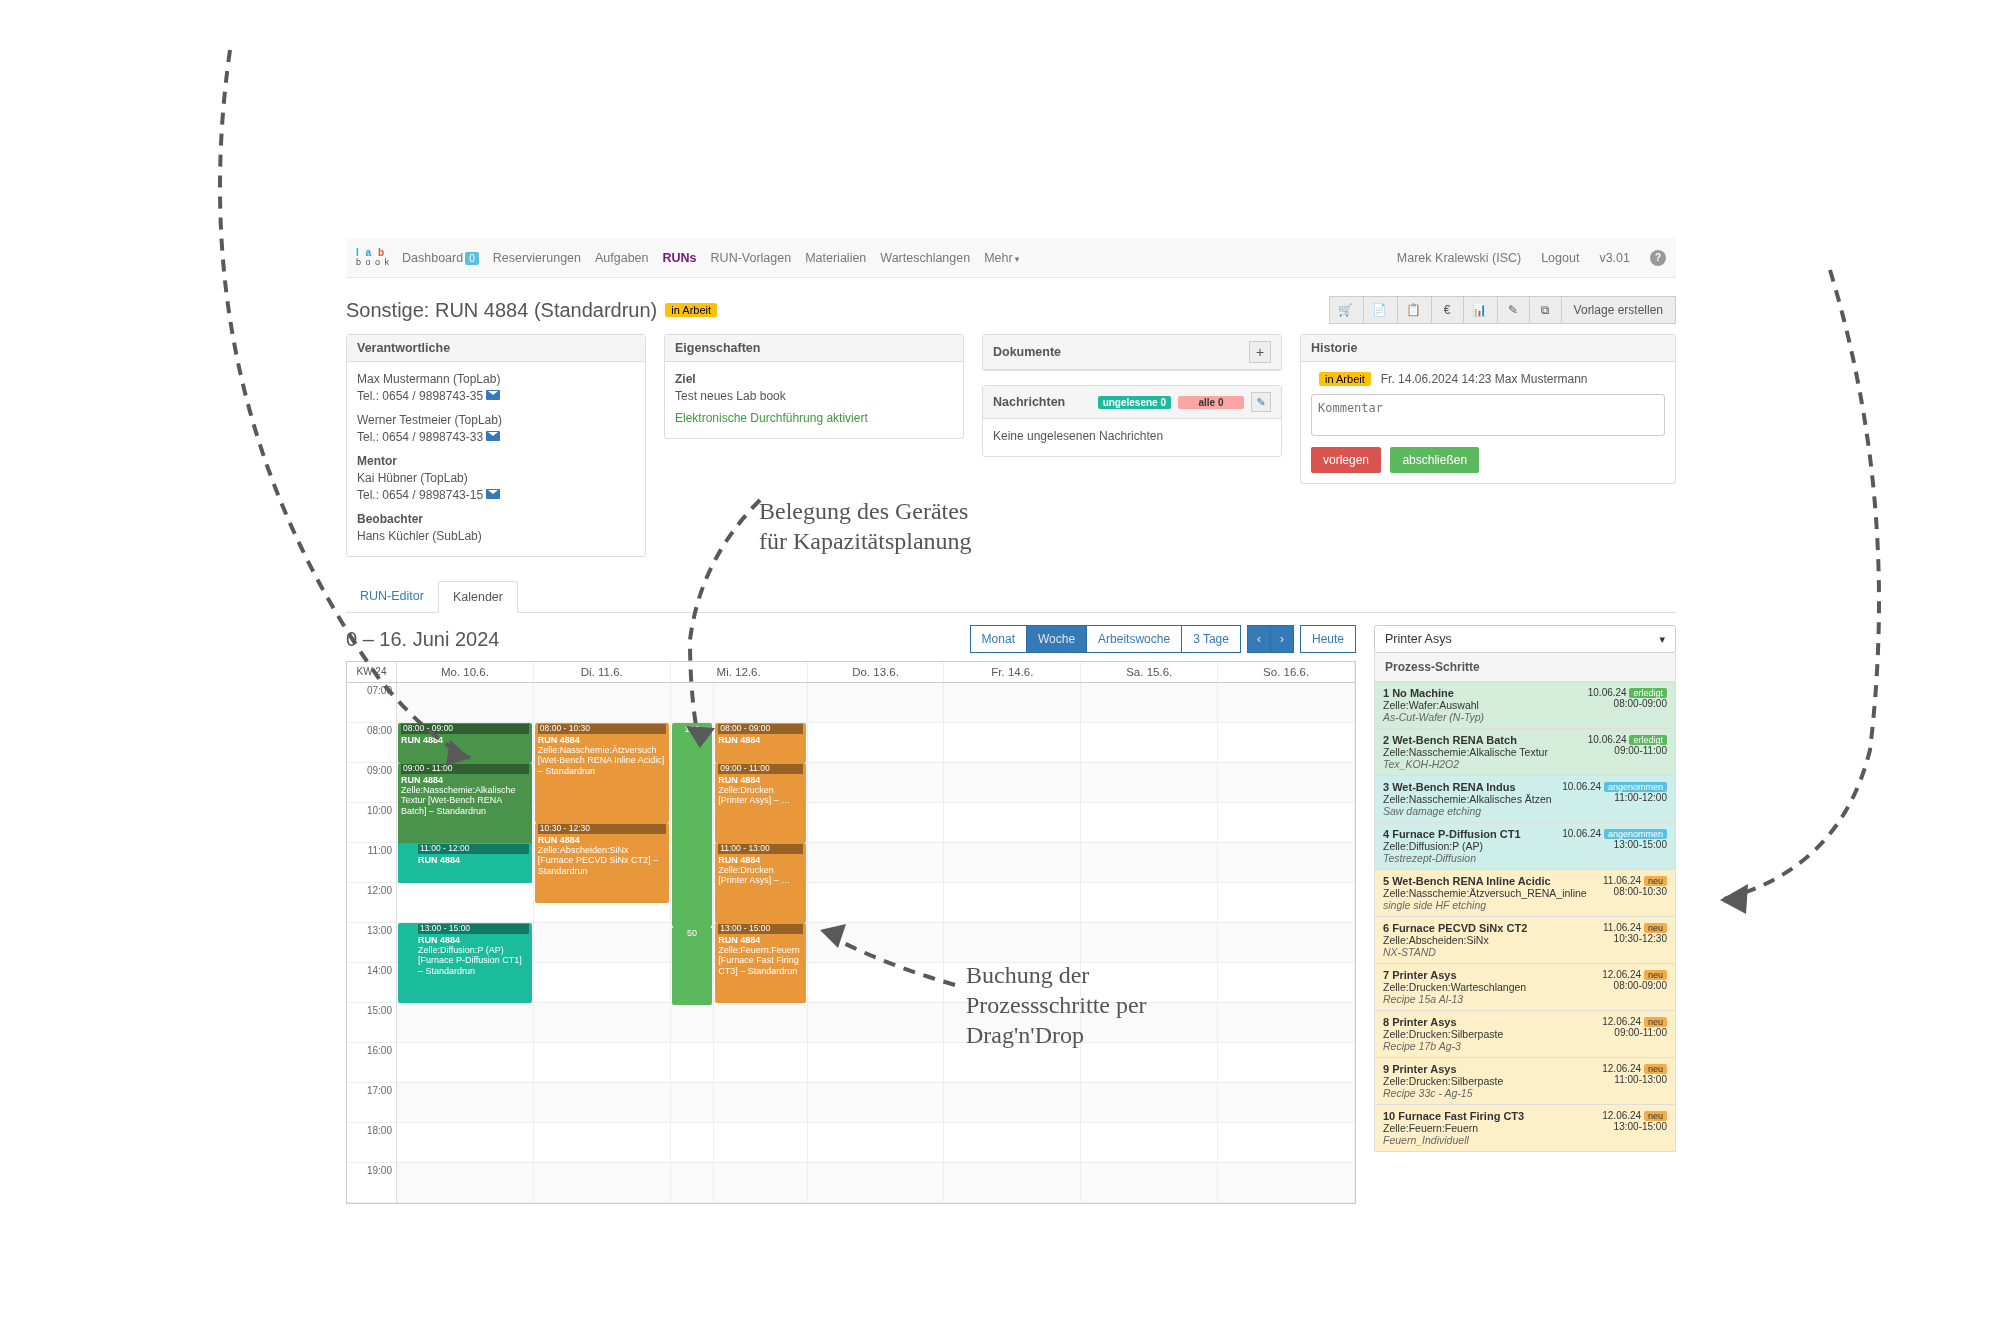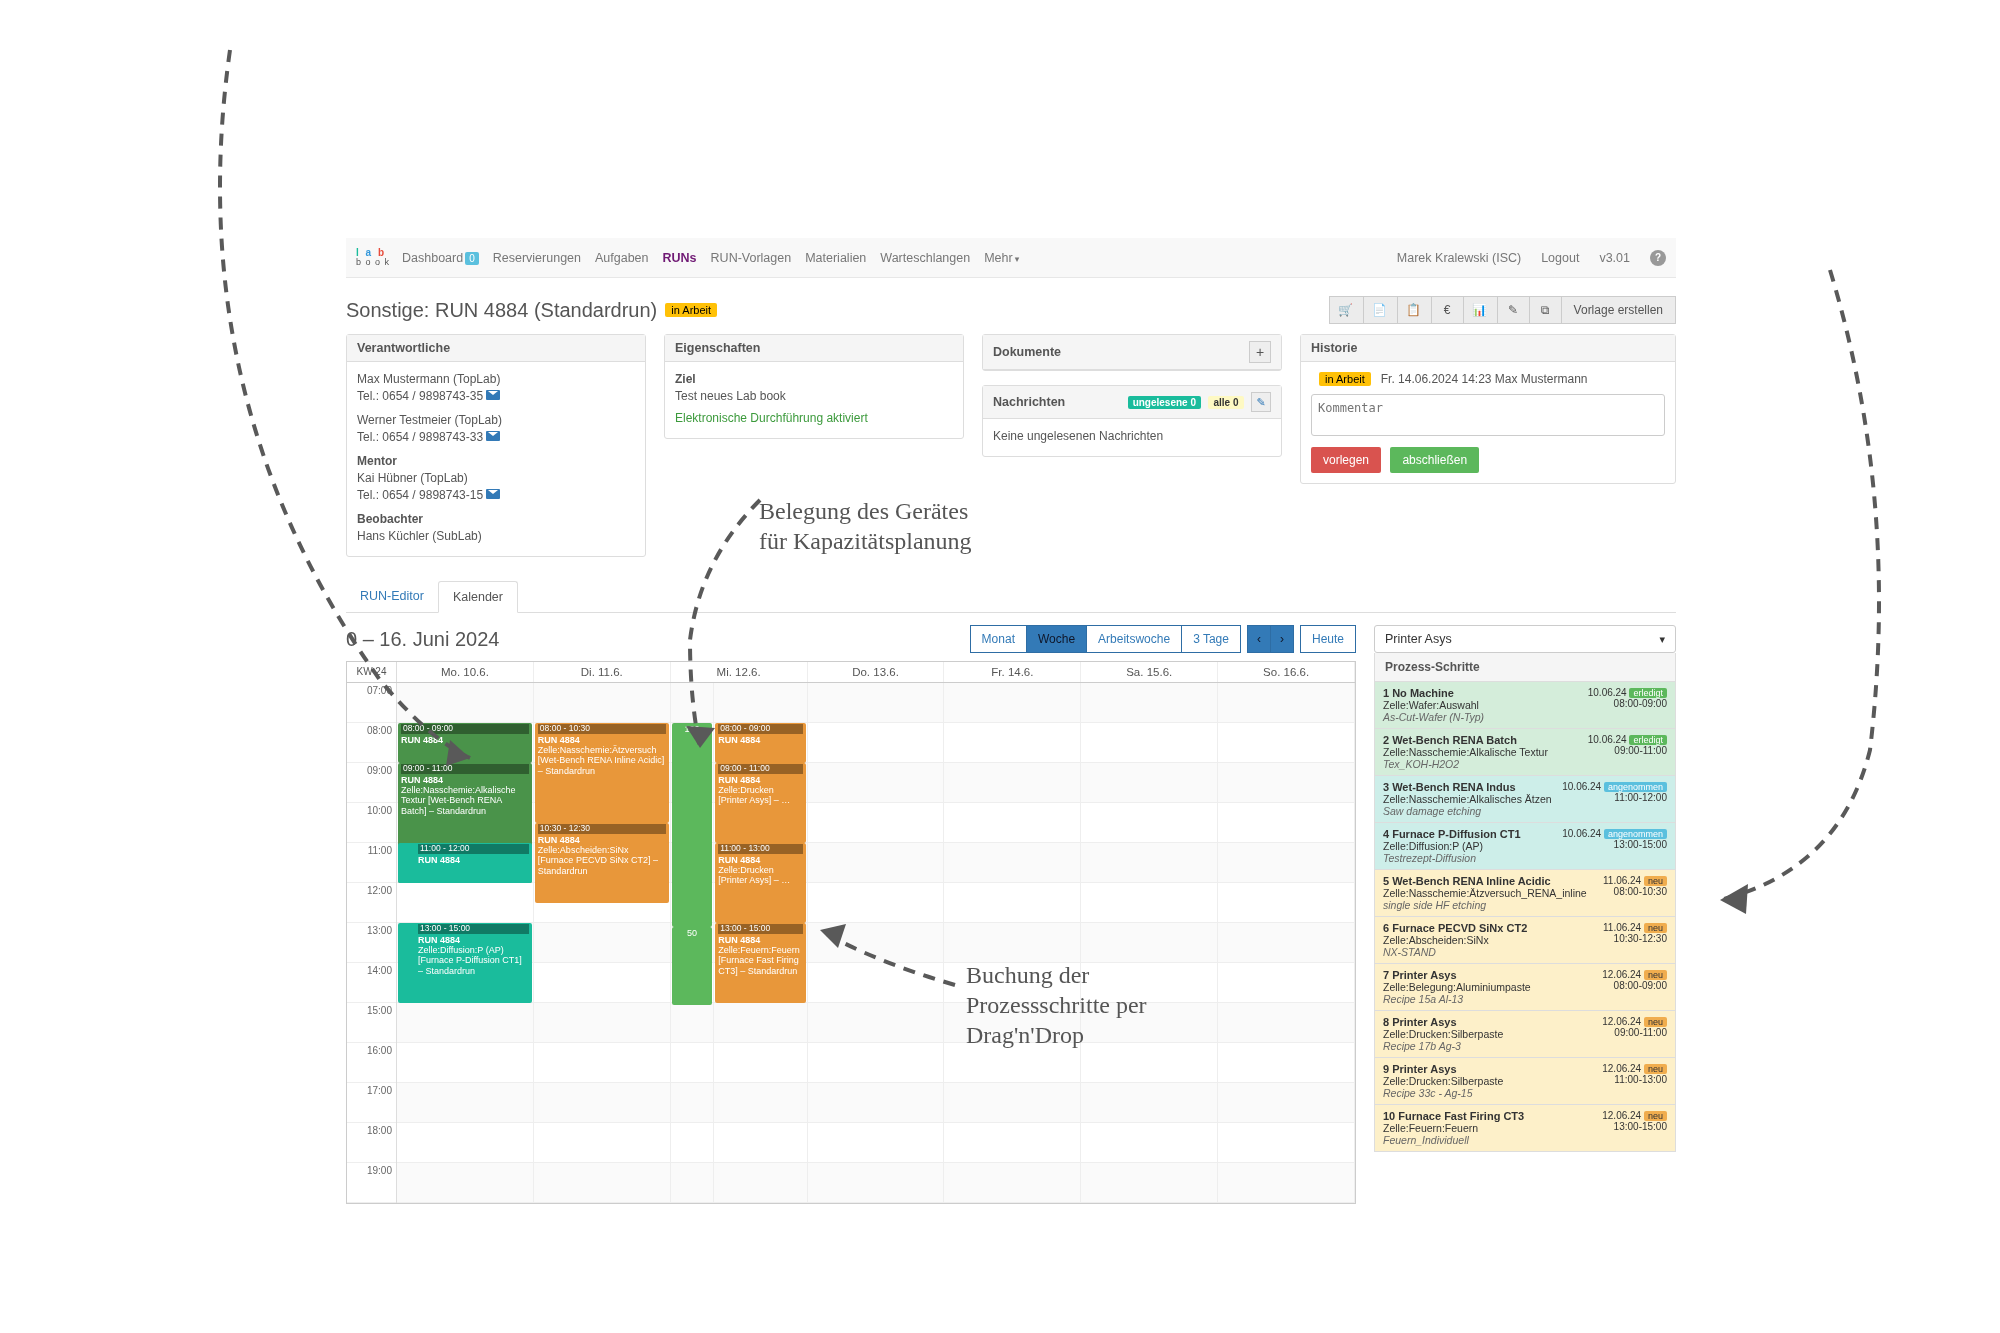--- a/index.html
+++ b/index.html
@@ -34,38 +34,38 @@
   .panel { border:1px solid #ddd; border-radius:3px; margin-bottom:14px; }
   .panel-h { background:#f5f5f5; border-bottom:1px solid #ddd; padding:6px 10px; font-size:12.5px; font-weight:600; color:#555; display:flex; align-items:center;}
   .panel-b { padding:10px; font-size:12px; color:#555;}
   .panel-b p { margin-bottom:3px; }
   .subhead { font-weight:600; margin-top:10px; }
   .mail-ic { display:inline-block; width:14px; height:10px; background:#337ab7; position:relative; border-radius:1px;}
   .mail-ic:before{content:"";position:absolute;left:2px;top:1px;width:0;height:0;border-left:5px solid transparent;border-right:5px solid transparent;border-top:4px solid #fff;}
   .green-text{color:#3c9a3c;font-weight:500;}
   .plus-btn{margin-left:auto;border:1px solid #ccc;background:#eee;width:22px;height:22px;font-size:14px;line-height:1;color:#555;cursor:pointer;}
   .badge-teal{background:#1abc9c;color:#fff;font-size:10px;padding:1px 5px;border-radius:2px;margin-left:4px;}
-  .badge-yel{background:#fef9c3;color:#333;font-size:10px;padding:1px 5px;border-radius:2px;margin-left:4px;}
+  .badge-yel{background:#fca5a5;color:#333;font-size:10px;padding:1px 20px;border-radius:2px;margin-left:4px;}
   .sq-btn{border:1px solid #ccc;background:#eee;width:20px;height:20px;margin-left:4px;color:#337ab7;cursor:pointer;font-size:11px;}
   .hist-row{display:flex;gap:10px;align-items:center;margin-bottom:8px;font-size:12px;}
   .comment-box{width:100%;border:1px solid #ccc;border-radius:3px;padding:6px;font-size:12px;color:#999;background:#fff;resize:none;height:42px;}
   .btn-red{background:#d9534f;color:#fff;border:none;padding:6px 12px;font-size:12px;border-radius:2px;cursor:pointer;}
   .btn-green{background:#5cb85c;color:#fff;border:none;padding:6px 12px;font-size:12px;border-radius:2px;cursor:pointer;margin-left:6px;}
   
   .tabs { border-bottom:1px solid #ddd; margin-top:10px; display:flex;}
   .tab { padding:8px 14px; font-size:12.5px; color:#337ab7; cursor:pointer; }
   .tab.active { border:1px solid #ddd; border-bottom:1px solid #fff; border-radius:3px 3px 0 0; color:#555; background:#fff; margin-bottom:-1px;}
   
   .cal-area { display:flex; gap:18px; margin-top:12px;}
   .cal-main { flex:1;}
   .cal-side { width: 302px; }
   .cal-top { display:flex; align-items:center; margin-bottom:8px;}
   .cal-top h3 { font-size:20px; font-weight:400; color:#555;}
   .view-btns{margin-left:auto;display:flex;}
-  .vbtn{background:#337ab7;color:#0f172a;border:1px solid #2e6da4;padding:6px 11px;font-size:12px;cursor:pointer;}
+  .vbtn{background:#337ab7;color:#e5e5e5;border:1px solid #2e6da4;padding:6px 11px;font-size:12px;cursor:pointer;}
   .vbtn.light{background:#fff;color:#337ab7;}
   .vbtn + .vbtn{border-left:none;}
   .vbtn.arrow{padding:6px 9px;}
   
   .cal-grid { position:relative; border:1px solid #ccc; }
   .dayhdr { display:flex; border-bottom:1px solid #ccc; background:#fff;}
   .dayhdr .timcol{width:50px;border-right:1px solid #ddd;font-size:10px;color:#555;padding:4px 2px;text-align:center;}
   .dayhdr .dcol{flex:1;text-align:center;font-size:11.5px;padding:4px 2px;border-right:1px solid #eee;font-weight:500;color:#555;}
   .cal-body{display:flex;height:520px;overflow:hidden;}
   .timcol{width:50px;border-right:1px solid #ddd;}
@@ -435,21 +435,21 @@
             <div class="meta">11.06.24 <span class="stat neu">neu</span><br>08:00-10:30</div>
           </div>
           <div class="ps-item yel">
             <div class="t1">6 Furnace PECVD SiNx CT2</div>
             <div>Zelle:Abscheiden:SiNx</div>
             <div class="t3">NX-STAND</div>
             <div class="meta">11.06.24 <span class="stat neu">neu</span><br>10:30-12:30</div>
           </div>
           <div class="ps-item yel">
             <div class="t1">7 Printer Asys</div>
-            <div>Zelle:Belegung:Aluminiumpaste</div>
+            <div>Zelle:Drucken:Warteschlangen</div>
             <div class="t3">Recipe 15a Al-13</div>
             <div class="meta">12.06.24 <span class="stat neu">neu</span><br>08:00-09:00</div>
           </div>
           <div class="ps-item yel">
             <div class="t1">8 Printer Asys</div>
             <div>Zelle:Drucken:Silberpaste</div>
             <div class="t3">Recipe 17b Ag-3</div>
             <div class="meta">12.06.24 <span class="stat neu">neu</span><br>09:00-11:00</div>
           </div>
           <div class="ps-item yel">

